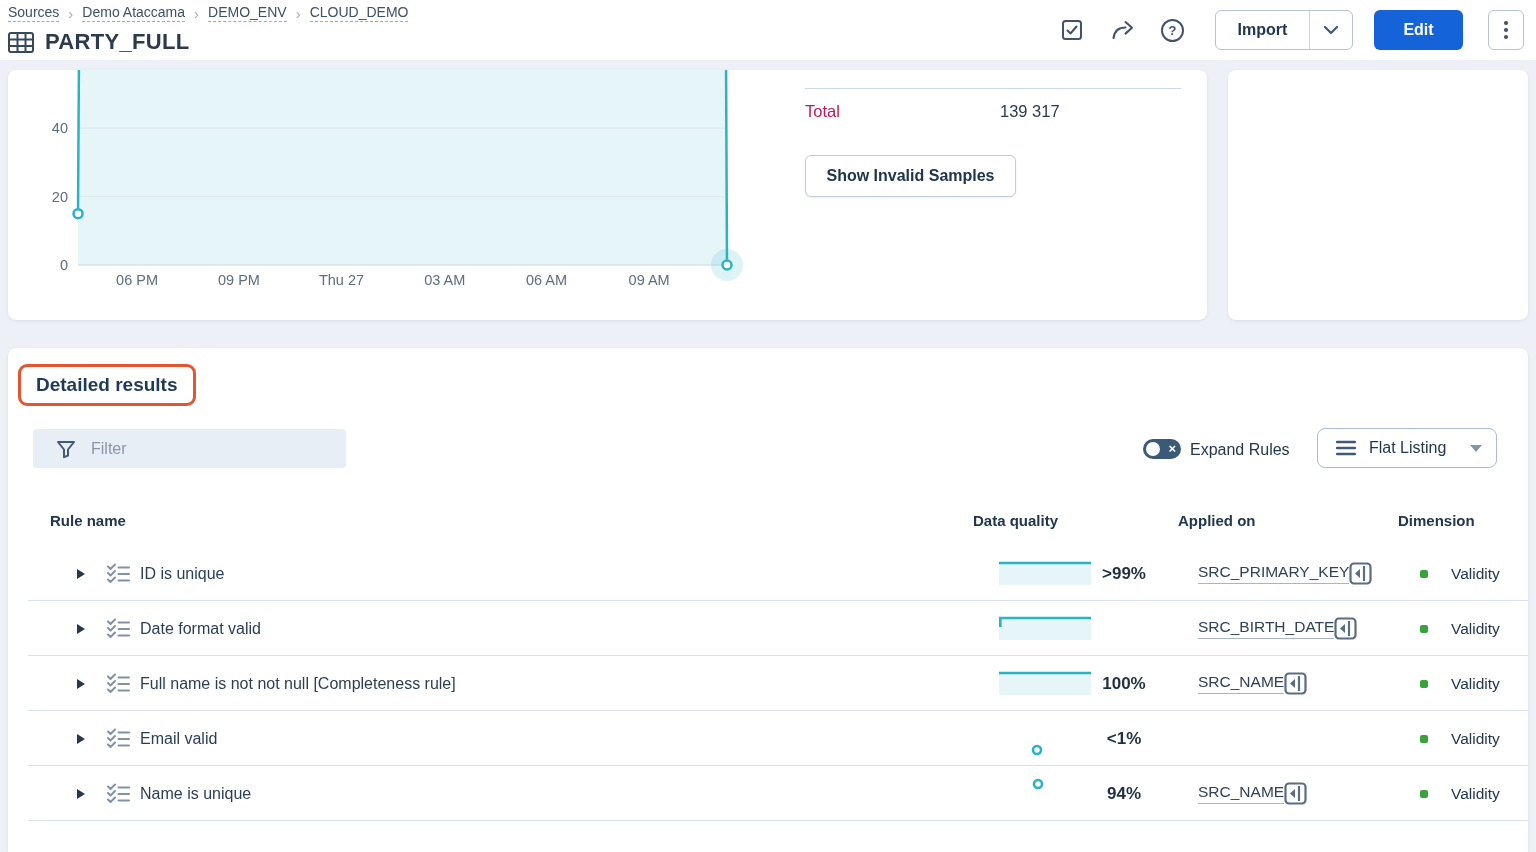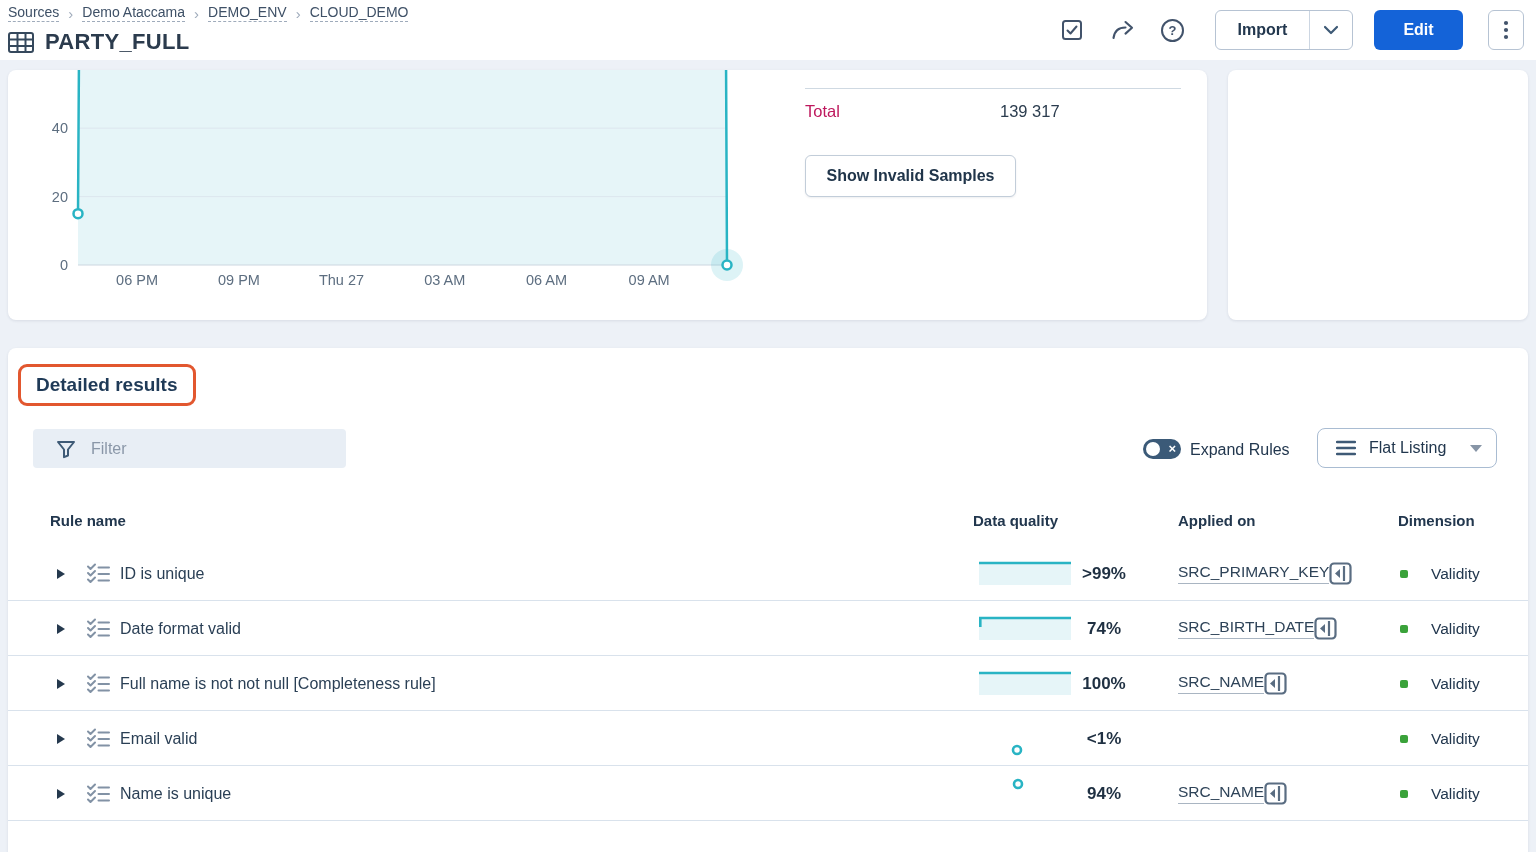--- a/index.html
+++ b/index.html
@@ -49,21 +49,21 @@
   .toggle-label { position:absolute; left:1182px; top:93px; font-size:16px; color:#22374e; }
   .view-btn { position:absolute; left:1309px; top:80px; width:180px; height:40px; border:1px solid #a9bcd2; border-radius:8px; background:#fff; display:flex; align-items:center; cursor:pointer; }
   .hamburger { margin-left:18px; display:flex; }
   .view-label { margin-left:13px; font-size:16px; color:#22374e; }
   .view-caret { margin-left:auto; margin-right:14px; width:0; height:0; border-left:6px solid transparent; border-right:6px solid transparent; border-top:7px solid #8795a6; }
 
   .table-header { position:absolute; left:0; top:152px; width:100%; height:46px; }
   .th { position:absolute; top:12px; font-size:15px; font-weight:bold; color:#22374e; }
   .th0 { left:42px; } .th1 { left:965px; } .th2 { left:1170px; } .th3 { left:1390px; }
 
-  #rule-rows { position:absolute; left:0; top:198px; width:100%; }
+  #rule-rows { position:absolute; left:0; top:198px; width:100%;padding-left:20px; }
   .rule-row { position:relative; height:55px; border-bottom:1px solid #d9e2ec; }
   .expander { position:absolute; left:49px; top:23px; width:0; height:0; border-top:5px solid transparent; border-bottom:5px solid transparent; border-left:8px solid #25394e; cursor:pointer; }
   .rule-icon { position:absolute; left:78px; top:17px; display:flex; }
   .rule-name { position:absolute; left:112px; top:0; line-height:55px; font-size:16px; color:#2a3f55; cursor:pointer; }
   .spark { position:absolute; left:971px; top:15px; }
   .spark svg { overflow:visible; }
   .quality { position:absolute; left:1036px; top:0; width:120px; text-align:center; line-height:55px; font-size:17px; font-weight:bold; color:#1f3042; }
   .applied { position:absolute; left:1170px; top:0; height:55px; display:flex; align-items:center; gap:0; }
   .applied-link { font-size:15.5px; color:#2e4358; border-bottom:1px solid #a9b5c2; padding-bottom:2px; cursor:pointer; }
   .panel-icon { display:flex; cursor:pointer; }
@@ -260,21 +260,20 @@
                 <line x1="12.5" y1="11" x2="23" y2="11"></line>
                 <line x1="12.5" y1="17.5" x2="23" y2="17.5"></line>
               </svg>
             </span>
             <span class="rule-name">Date format valid</span>
             <span class="spark"><svg width="92" height="26">
                 <rect x="0" y="2" width="92" height="22" fill="#e6f5f8"></rect>
                 <line x1="0" y1="2" x2="92" y2="2" stroke="#29b4c4" stroke-width="2.6"></line>
                 <line x1="1.3" y1="2" x2="1.3" y2="11" stroke="#29b4c4" stroke-width="2.6"></line>
               </svg></span>
-            <span class="quality">74%</span>
             <span class="applied">
               <span class="applied-link">SRC_BIRTH_DATE</span>
               <span class="panel-icon">
                 <svg width="23" height="23" viewBox="0 0 23 23" fill="none">
                   <rect x="1.5" y="1.5" width="20" height="20" rx="3.5" stroke="#5a6d82" stroke-width="2.2"></rect>
                   <line x1="15" y1="4" x2="15" y2="19" stroke="#5a6d82" stroke-width="2.2"></line>
                   <path d="M11 7 L6 11.5 L11 16 Z" fill="#5a6d82"></path>
                 </svg>
               </span>
             </span>

